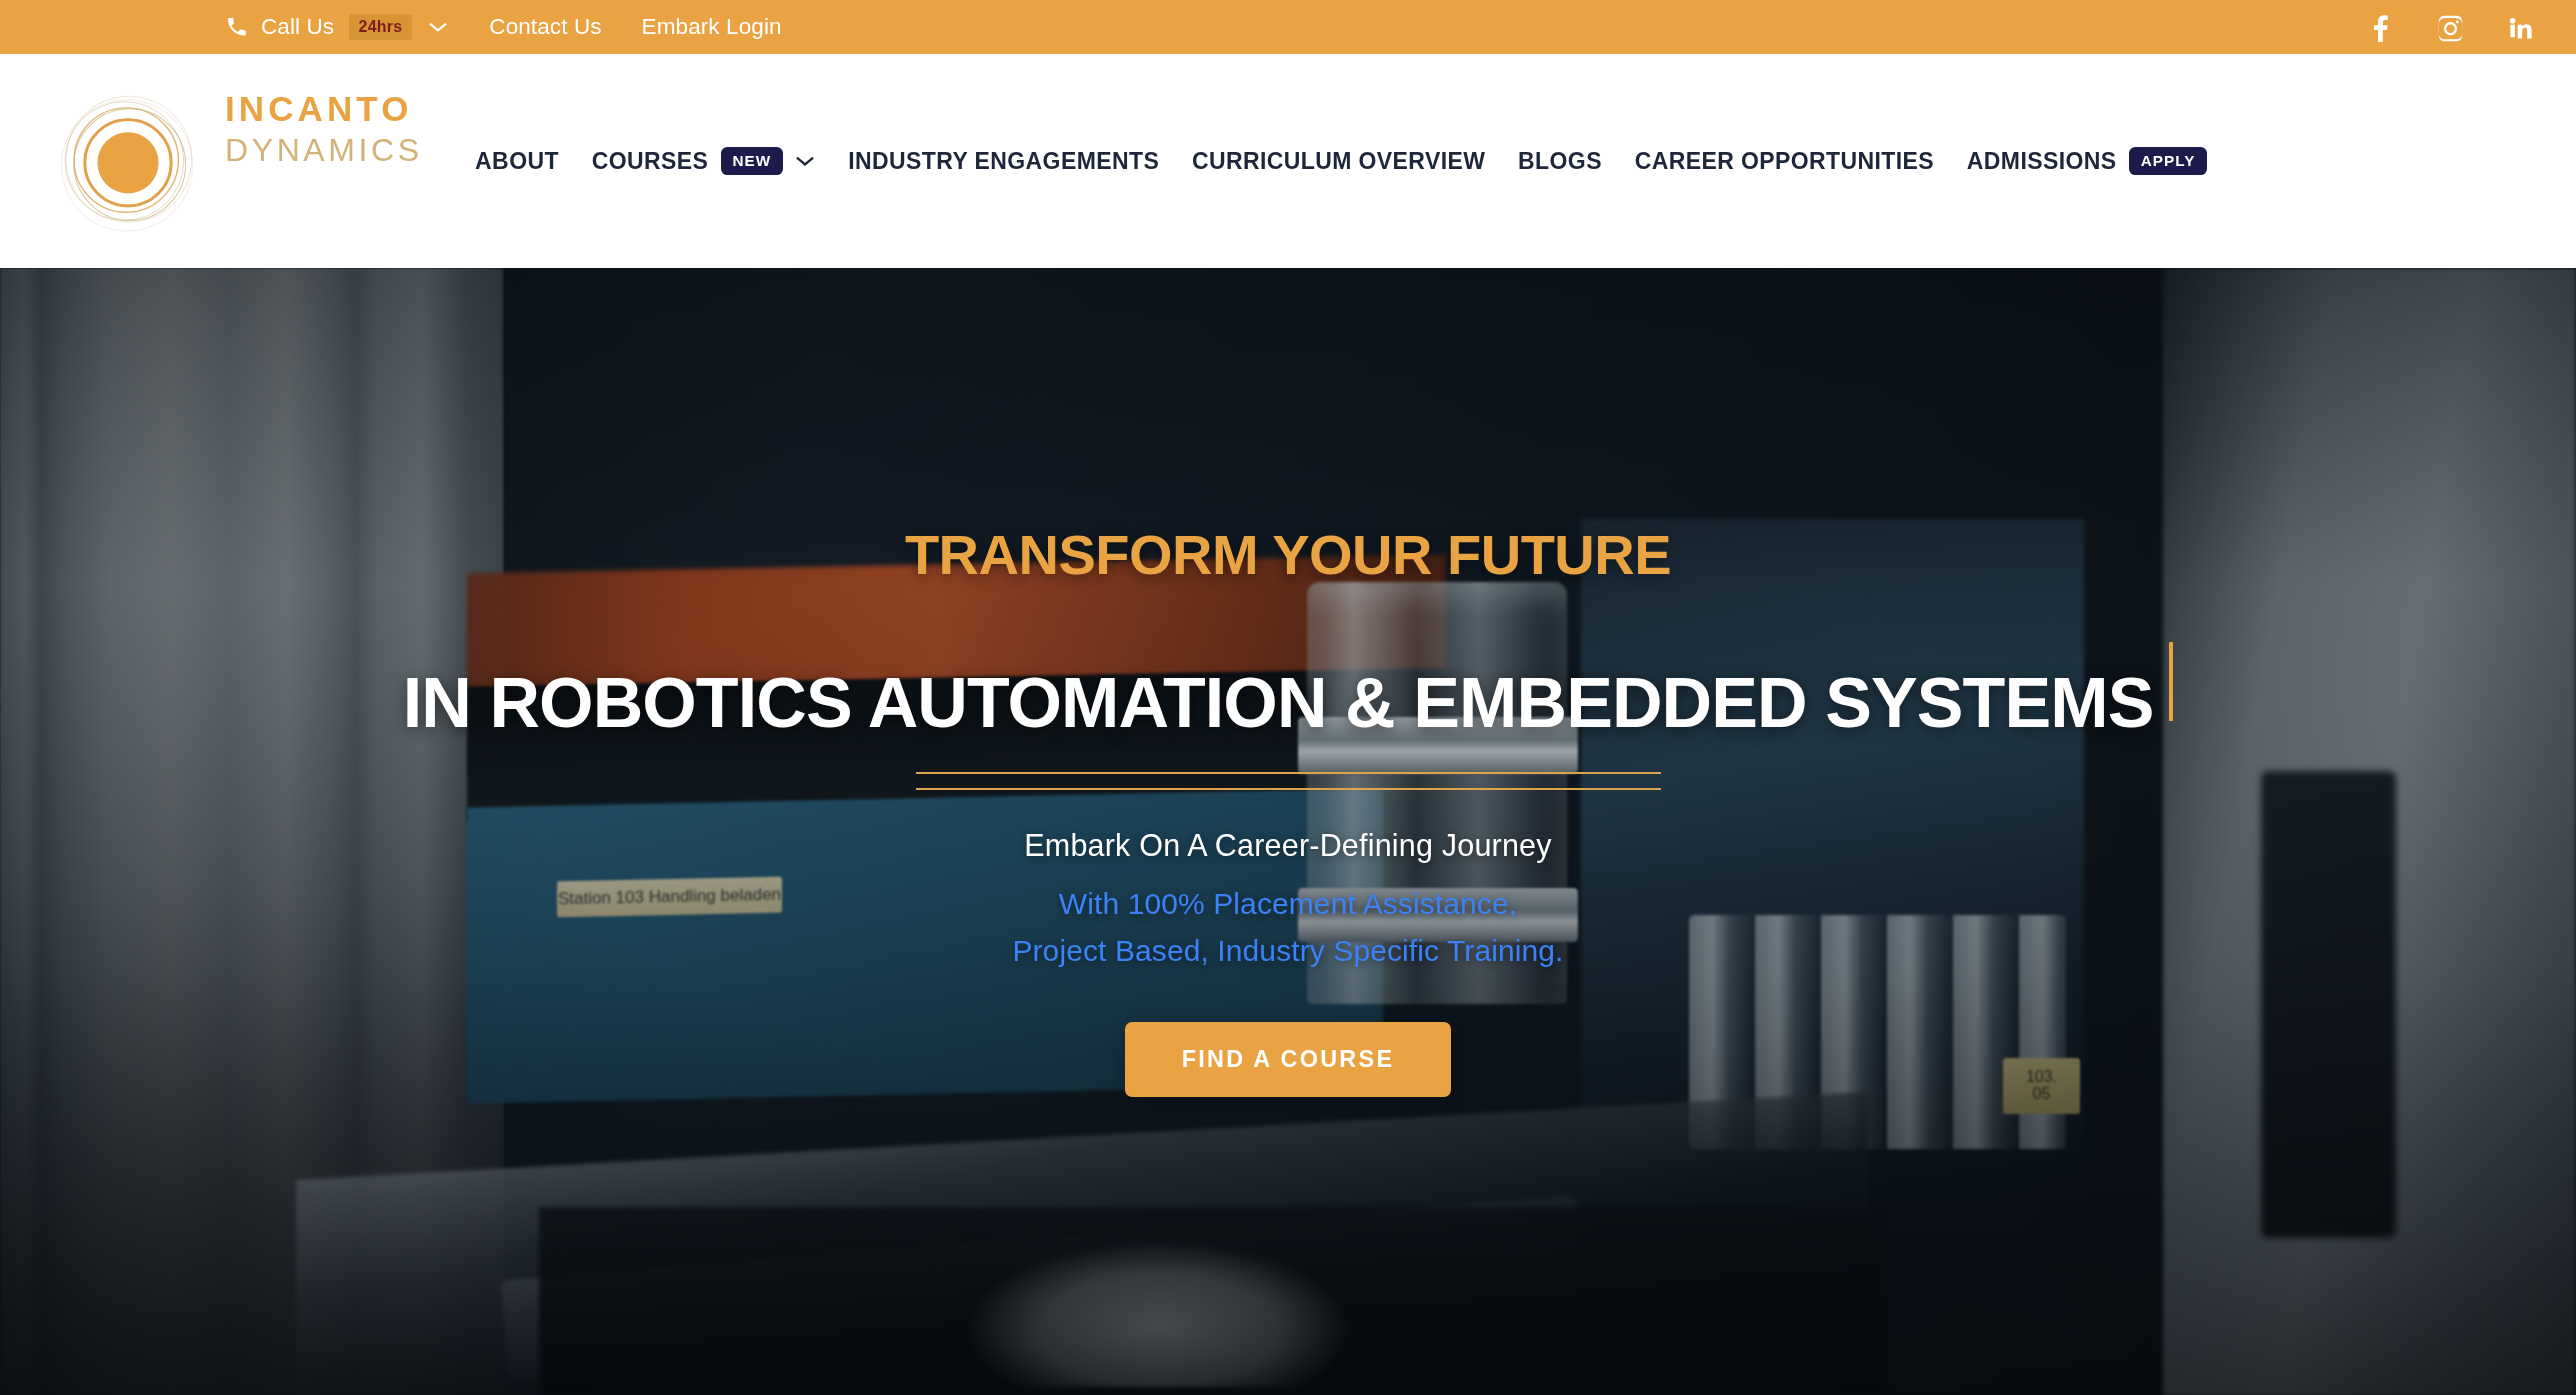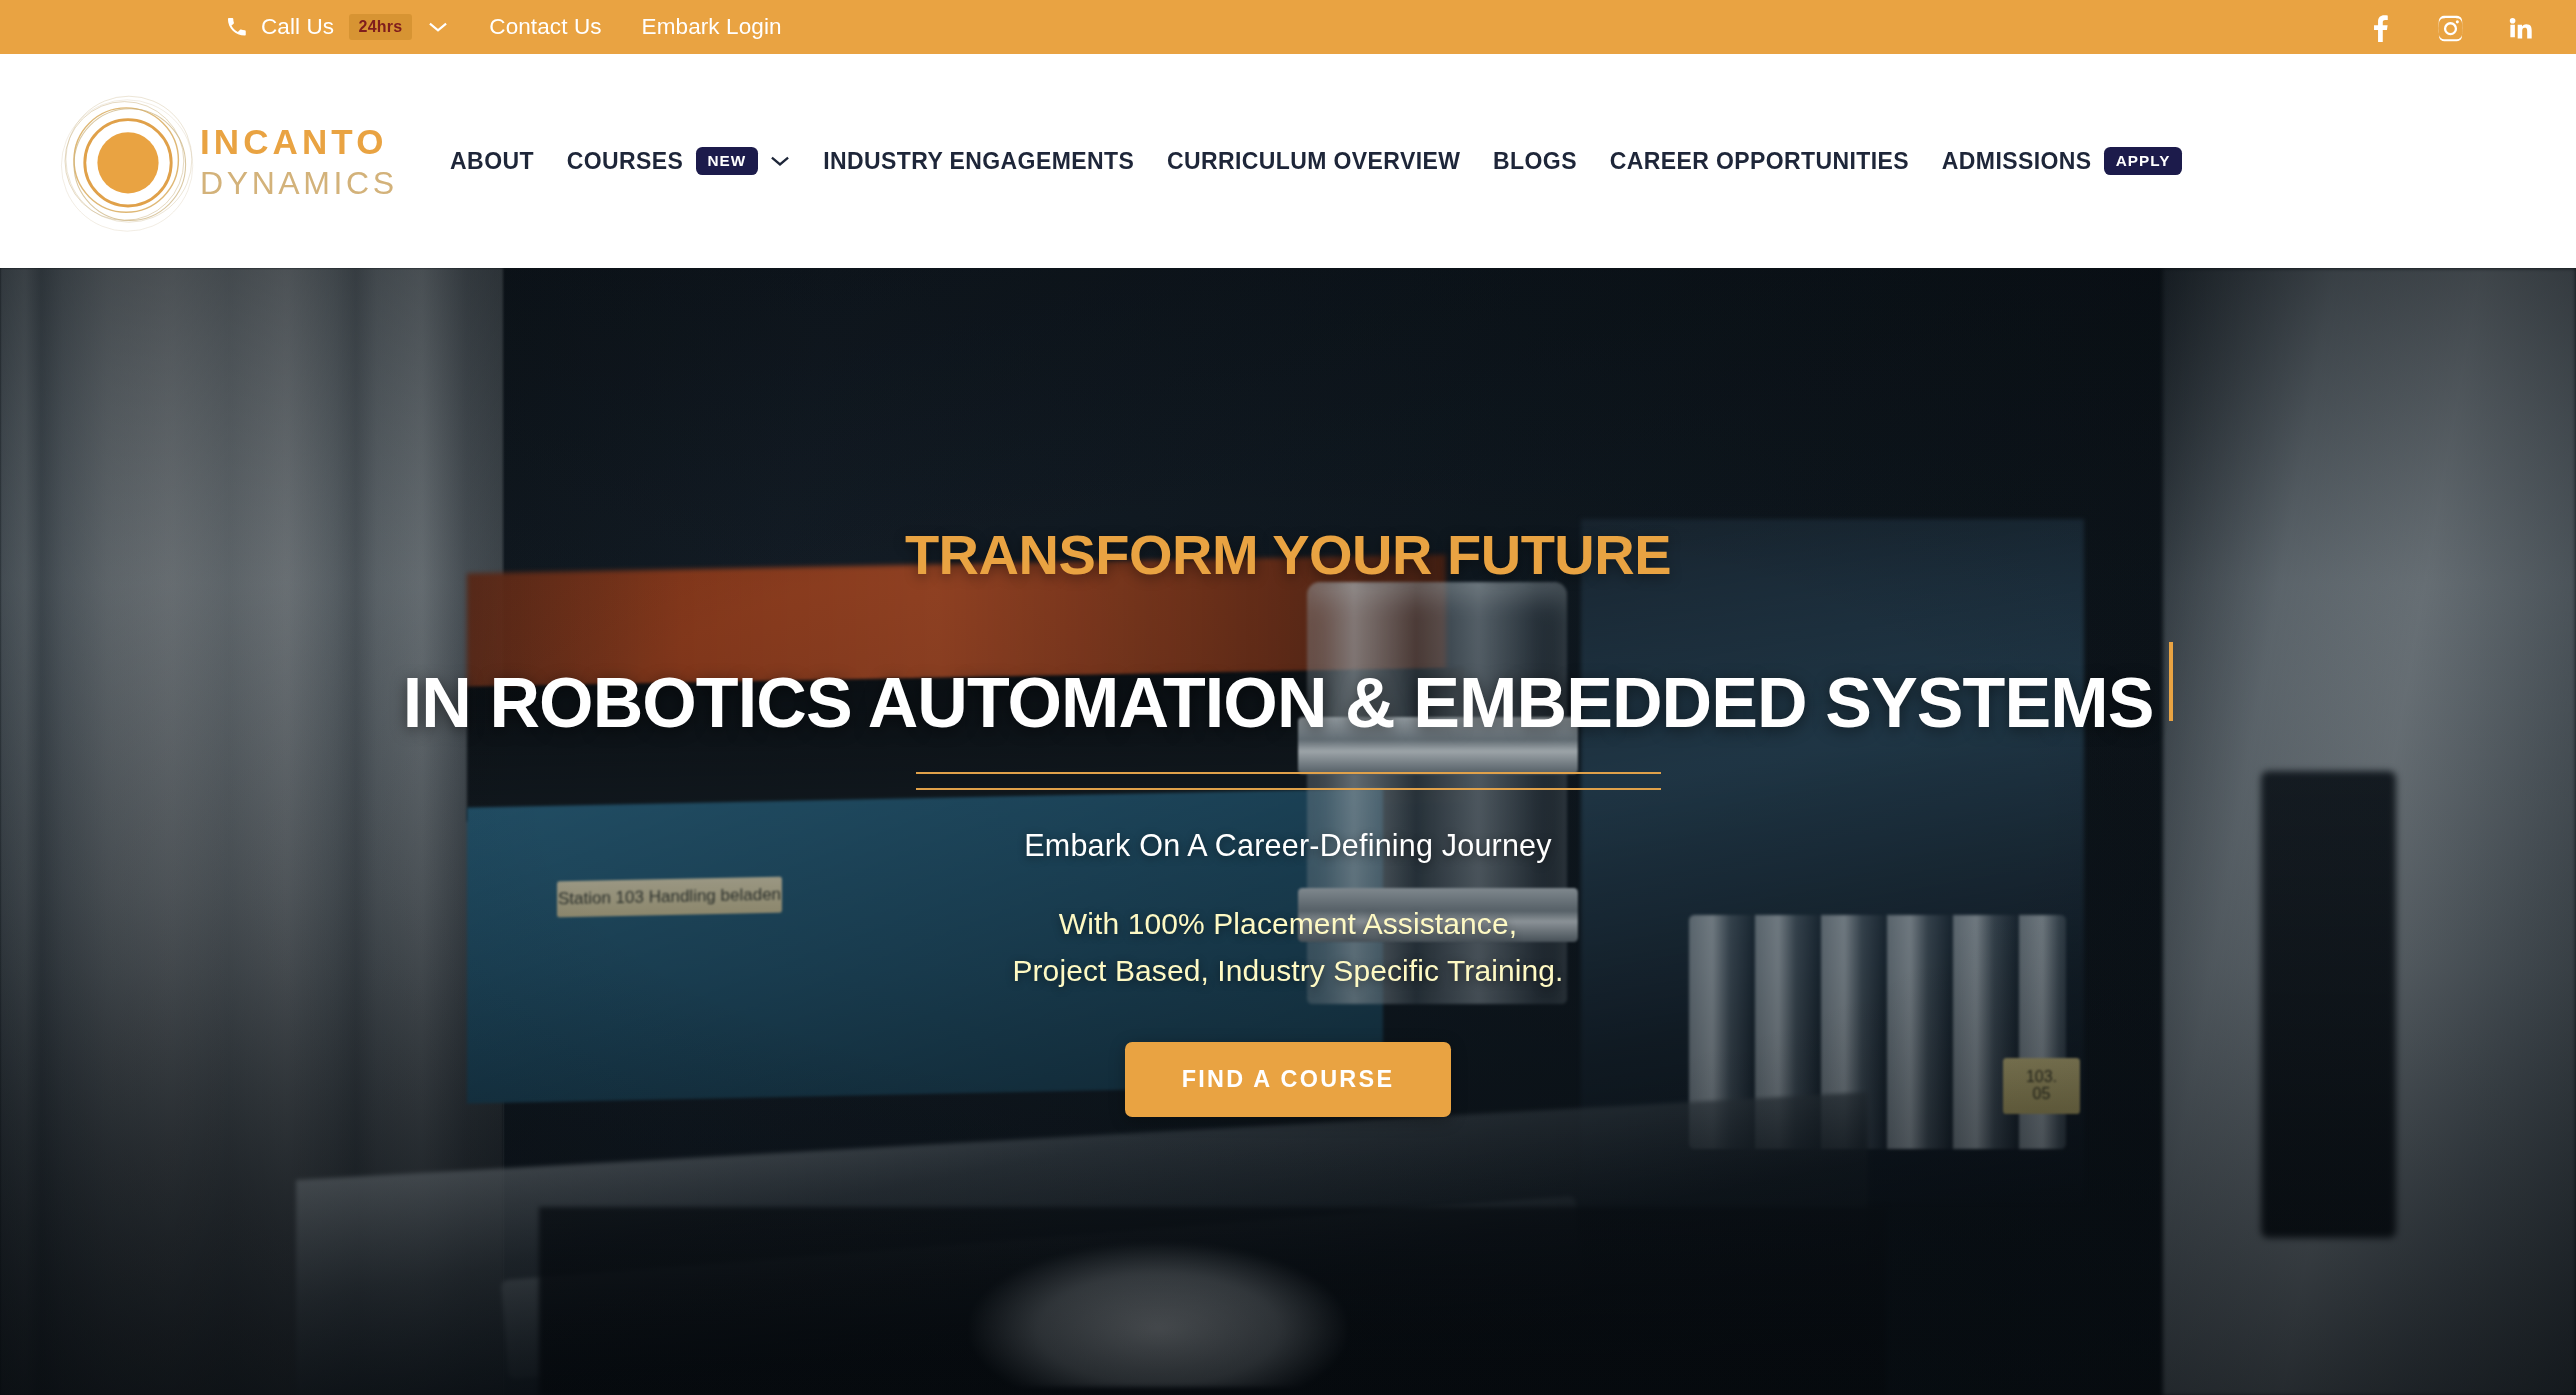--- a/index.html
+++ b/index.html
@@ -72,21 +72,22 @@
     height:214px;
     background:#ffffff;
     display:flex;
     align-items:center;
     padding:0 32px 0 56px;
     position:relative;
     z-index:30;
   }
   .logo-wrap {
     display:flex;
-    align-items:center;
+    align-items:flex-start;
+    gap:25px;
     flex:0 0 auto;
     cursor:pointer;
   }
   .logo-mark {
     width:144px; height:144px;
     position:relative;
     flex:0 0 auto;
   }
   .logo-mark svg { width:100%; height:100%; display:block; }
   .logo-text {
@@ -351,23 +352,23 @@
   }
   .hero-sub {
     margin-top:38px;
     color:#ffffff;
     font-size:30.5px;
     font-weight:400;
     letter-spacing:0.2px;
     text-shadow:0 1.8px 9px rgba(0,0,0,.45);
   }
   .hero-lines {
-    margin-top:38px;
+    margin-top:18px;
     text-align:center;
-    color:#fef9c3;
+    color:#3b82f6;
     font-size:30px;
     font-weight:400;
     line-height:1.56;
     letter-spacing:0.1px;
     text-shadow:0 1.8px 9px rgba(0,0,0,.45);
   }
   .cta {
     margin-top:47px;
     background:#e9a342;
     color:#ffffff;

